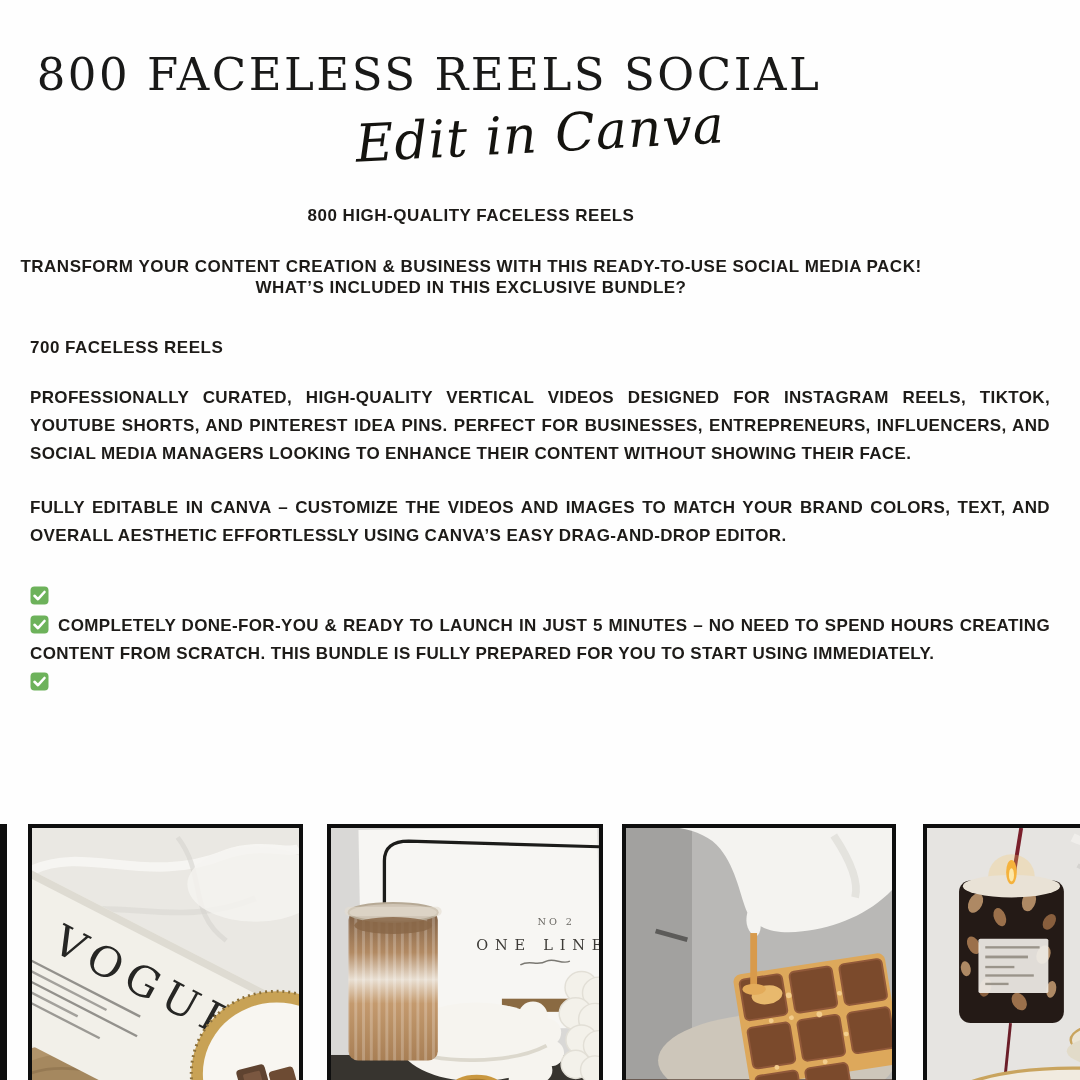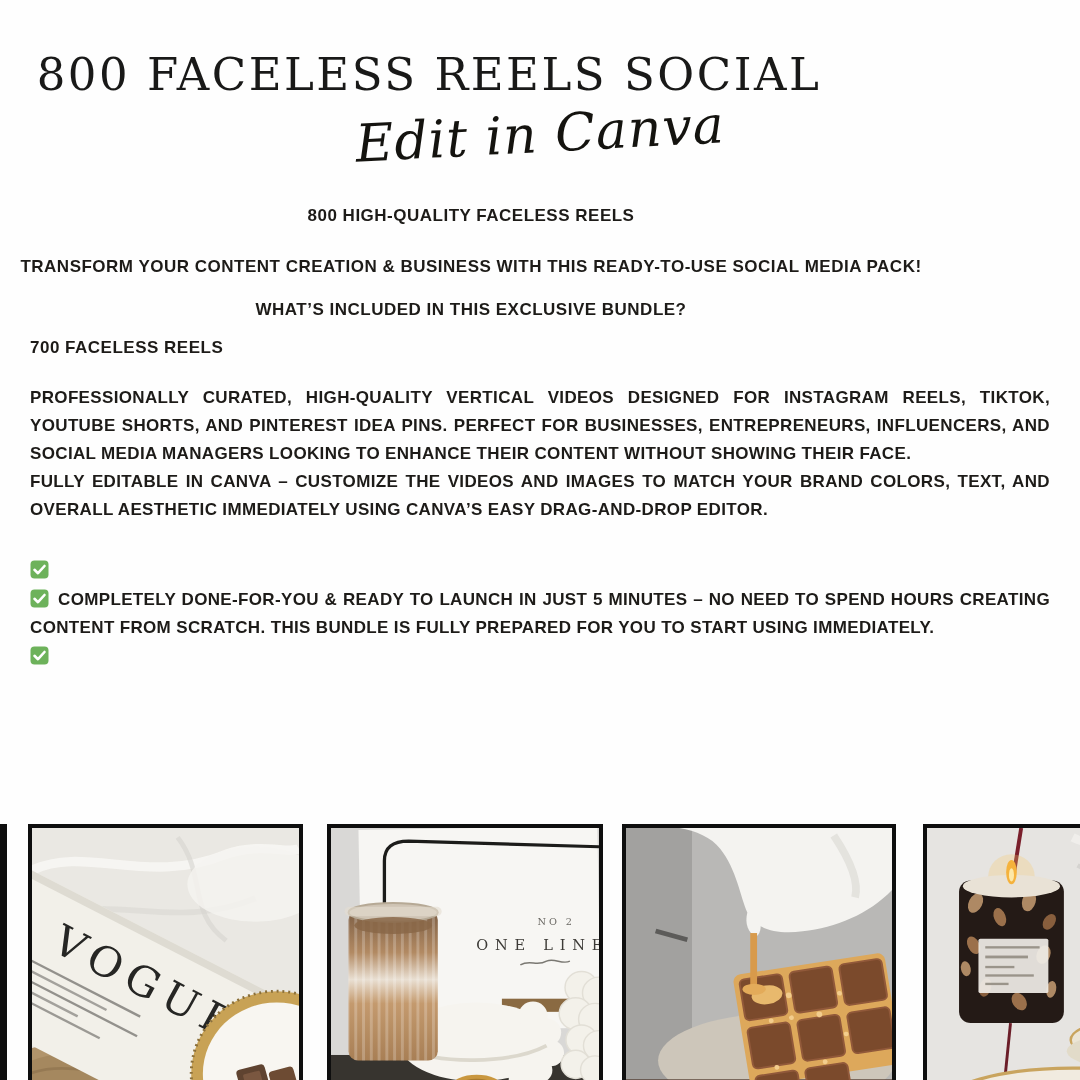--- a/index.html
+++ b/index.html
@@ -24,33 +24,33 @@
     font-size:52px; letter-spacing:1px; color:#14130f;
     transform:rotate(-3deg);
   }
   .center-line {
     position:absolute; left:0; width:942px; text-align:center;
     font-weight:700; font-size:17px; letter-spacing:0.5px;
     color:#1d1b18; white-space:nowrap;
   }
   .cl-1 { top:206px; }
   .cl-2 { top:257px; }
-  .cl-3 { top:300px; }
+  .cl-3 { top:278px; }
   .content {
     position:absolute; top:338px; left:30px; right:30px;
   }
   .section-heading {
     font-weight:700; font-size:17px; letter-spacing:0.5px;
     margin-bottom:26px;
   }
   .para {
     font-weight:700; font-size:17px; letter-spacing:0.35px;
     line-height:28px; text-align:justify; text-justify:inter-word;
   }
-  .para.p1 { }
+  .para.p1 { margin-bottom:26px; }
   .para.p2 { margin-bottom:33px; }
   .para.bullet { margin-bottom:1px; }
   .check {
     display:inline-block; width:19px; height:19px;
     vertical-align:-3px; margin-right:9px;
   }
   .check svg { display:block; width:19px; height:19px; }
   
   .frame {
     position:absolute; top:824px; height:280px; width:275px;
@@ -74,21 +74,21 @@
 <div class="script-sub">Edit in Canva</div>
 
 <div class="center-line cl-1">800 HIGH-QUALITY FACELESS REELS</div>
 <div class="center-line cl-2">TRANSFORM YOUR CONTENT CREATION &amp; BUSINESS WITH THIS READY-TO-USE SOCIAL MEDIA PACK!</div>
 <div class="center-line cl-3">WHAT’S INCLUDED IN THIS EXCLUSIVE BUNDLE?</div>
 
 <div class="content">
   <div class="section-heading">700 FACELESS REELS</div>
 
   <p class="para p1">PROFESSIONALLY CURATED, HIGH-QUALITY VERTICAL VIDEOS DESIGNED FOR INSTAGRAM REELS, TIKTOK, YOUTUBE SHORTS, AND PINTEREST IDEA PINS. PERFECT FOR BUSINESSES, ENTREPRENEURS, INFLUENCERS, AND SOCIAL MEDIA MANAGERS LOOKING TO ENHANCE THEIR CONTENT WITHOUT SHOWING THEIR FACE.</p>
-  <p class="para p2">FULLY EDITABLE IN CANVA – CUSTOMIZE THE VIDEOS AND IMAGES TO MATCH YOUR BRAND COLORS, TEXT, AND OVERALL AESTHETIC IMMEDIATELY USING CANVA’S EASY DRAG-AND-DROP EDITOR.</p>
+  <p class="para p2">FULLY EDITABLE IN CANVA – CUSTOMIZE THE VIDEOS AND IMAGES TO MATCH YOUR BRAND COLORS, TEXT, AND OVERALL AESTHETIC EFFORTLESSLY USING CANVA’S EASY DRAG-AND-DROP EDITOR.</p>
 
   <p class="para bullet">
     <span class="check"><svg viewBox="0 0 19 19">
           <rect x="0.5" y="0.5" width="18" height="18" rx="4" fill="#6db25b"></rect>
           <path d="M4.5 9.8 L8 13.2 L14.5 6" fill="none" stroke="#ffffff" stroke-width="2.6" stroke-linecap="round" stroke-linejoin="round"></path>
         </svg></span>
   </p>
   <p class="para bullet">
     <span class="check"><svg viewBox="0 0 19 19">
           <rect x="0.5" y="0.5" width="18" height="18" rx="4" fill="#6db25b"></rect>

